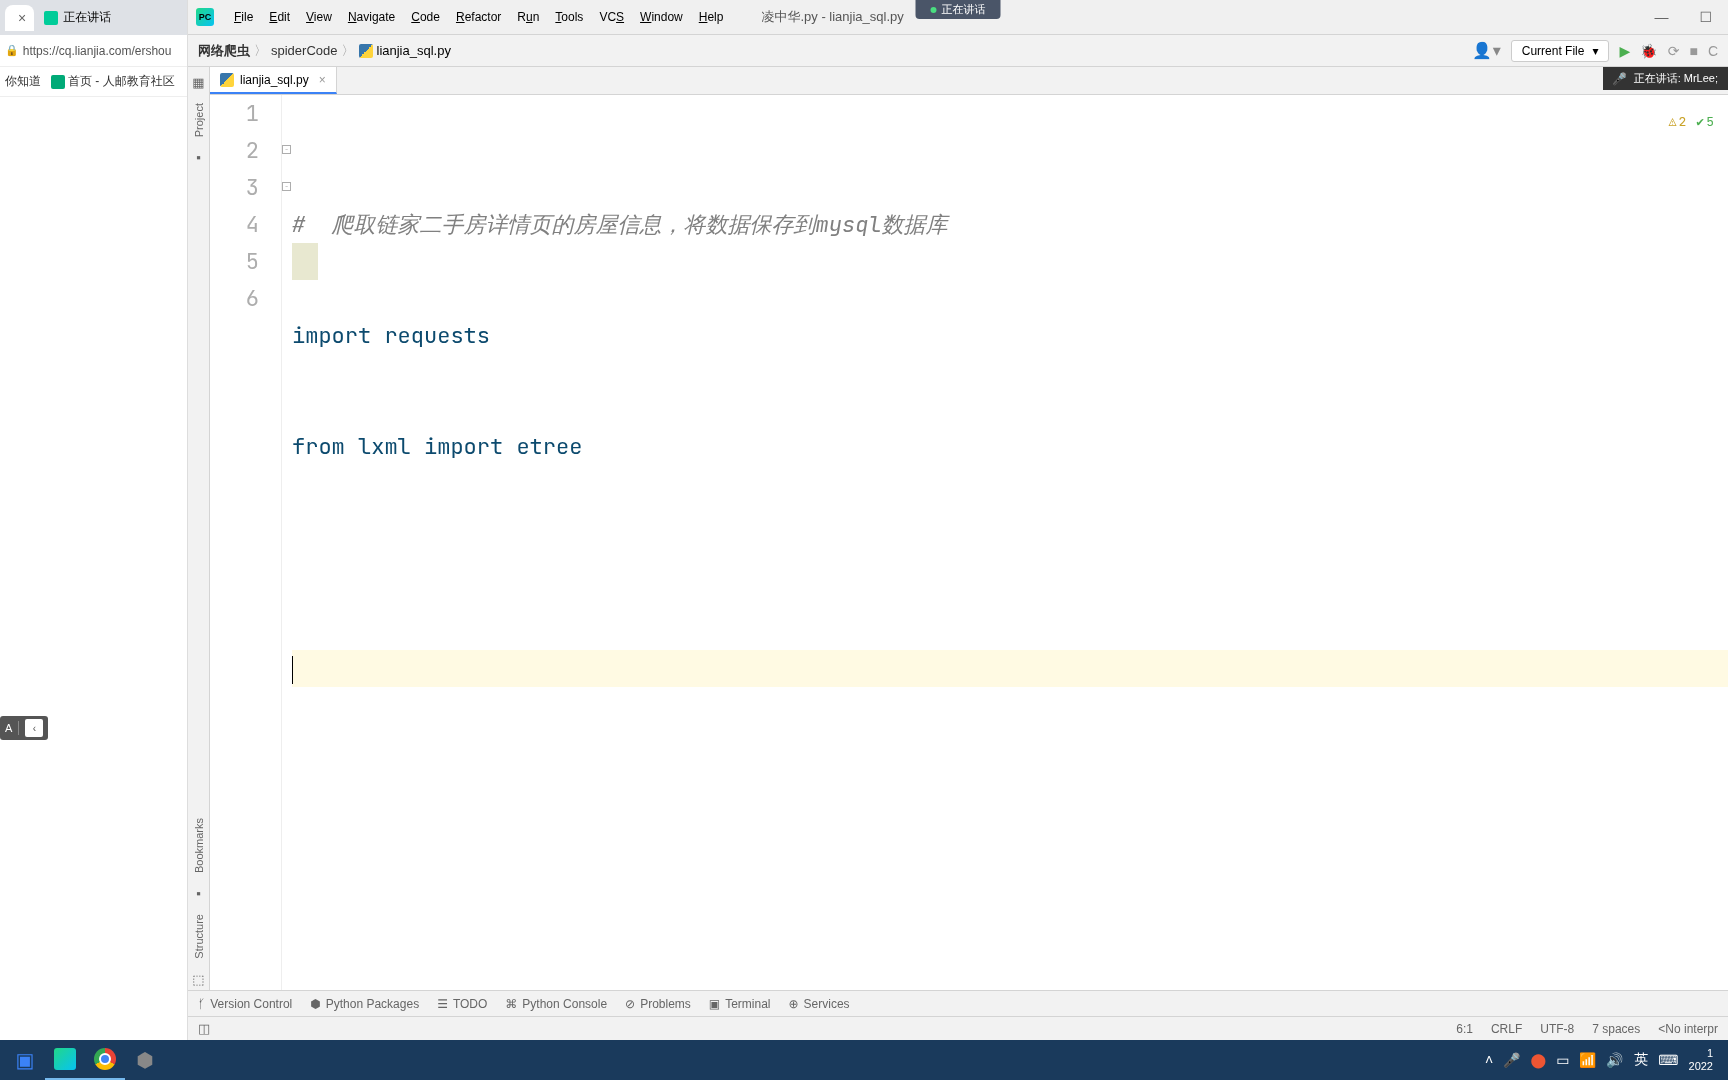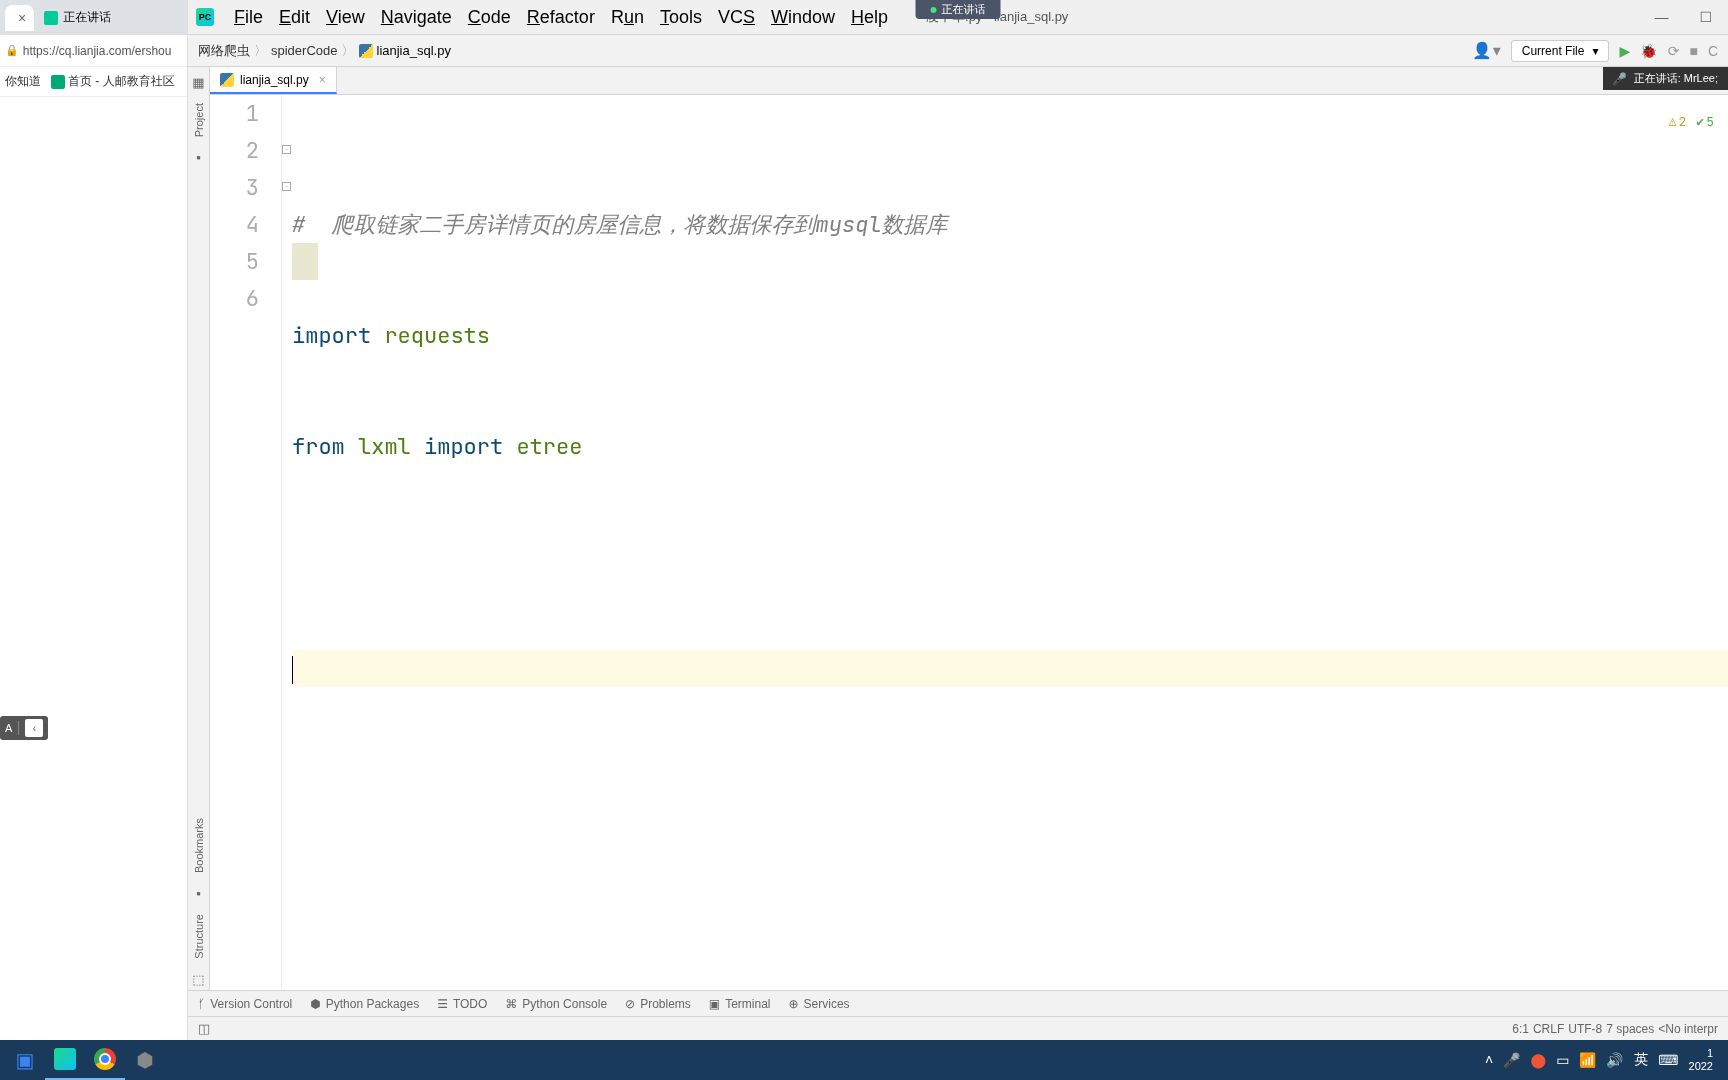--- a/index.html
+++ b/index.html
@@ -98,21 +98,21 @@
       display: flex;
       align-items: center;
       justify-content: center;
       font-size: 9px;
       font-weight: bold;
       color: #000;
     }
     .menu-item {
       padding: 4px 8px;
       cursor: pointer;
-      font-size: 18px;
+      font-size: 12px;
     }
     .menu-item u { text-decoration: underline; }
     .title-text {
       margin-left: 30px;
       color: #555;
       font-size: 13px;
     }
     .window-ctrls {
       margin-left: auto;
       display: flex;
@@ -283,21 +283,21 @@
     .code-line {
       height: 37px;
     }
     .current-line {
       background: #fffae3;
     }
     .comment { color: #808080; font-style: italic; }
     .keyword { color: #0c4a6e; }
     .string { color: #067d17; }
     .string-link { color: #067d17; font-style: italic; text-decoration: underline; }
-    .ident { color: #4d7c0f; }
+    .ident { color: #0c4a6e; }
     .highlight-bg { 
       position: absolute;
       background: #e8e8d0;
       width: 26px;
       height: 37px;
       z-index: 0;
     }
     .cursor {
       display: inline-block;
       width: 1px;
@@ -369,21 +369,21 @@
       align-items: center;
       padding: 0 10px;
       font-size: 12px;
       color: #666;
     }
     .status-left { display: flex; align-items: center; }
     .status-icon { font-size: 13px; cursor: pointer; }
     .status-right {
       margin-left: auto;
       display: flex;
-      gap: 4px;
+      gap: 18px;
     }
     
     
     .taskbar {
       position: absolute;
       left: 0;
       bottom: 0;
       width: 100%;
       height: 40px;
       background: #1a3a5c;
@@ -495,21 +495,21 @@
     <span class="menu-item"><u>H</u>elp</span>
     <span class="title-text">凌中华.py - lianjia_sql.py</span>
     <div class="window-ctrls">
       <span class="win-btn">—</span>
       <span class="win-btn">☐</span>
     </div>
   </div>
 
   <div class="toolbar">
     <div class="breadcrumb">
-      <span class="bc-item" style="font-weight:normal;">网络爬虫</span>
+      <span class="bc-item" style="font-weight:bold;">网络爬虫</span>
       <span class="bc-sep">〉</span>
       <span class="bc-item">spiderCode</span>
       <span class="bc-sep">〉</span>
       <span class="bc-file">
         <span class="py-icon"></span>
         <span>lianjia_sql.py</span>
       </span>
     </div>
     <div class="toolbar-right">
       <span class="user-icon">👤▾</span>

